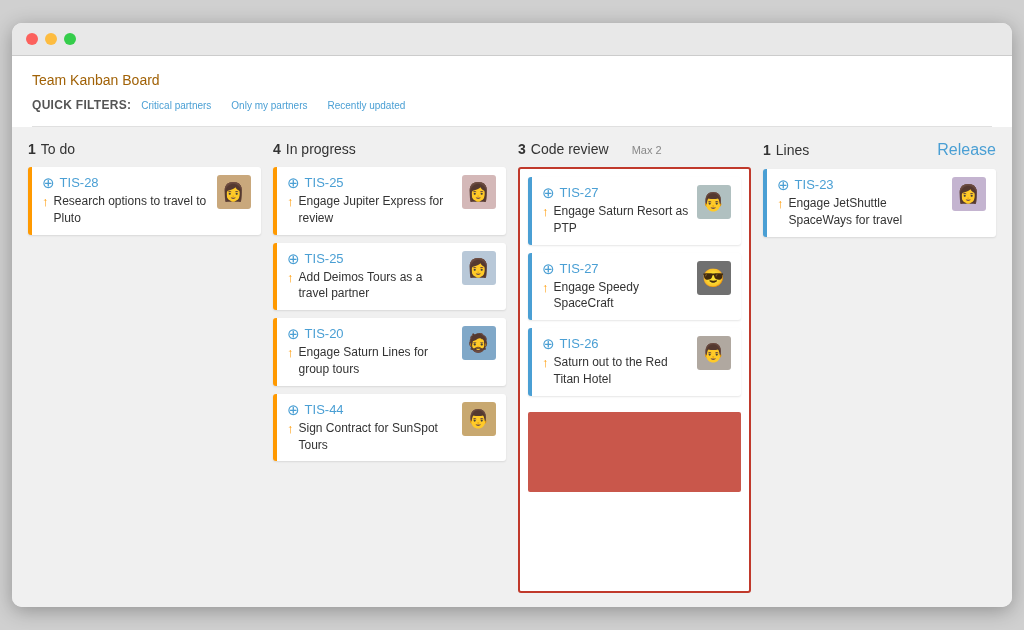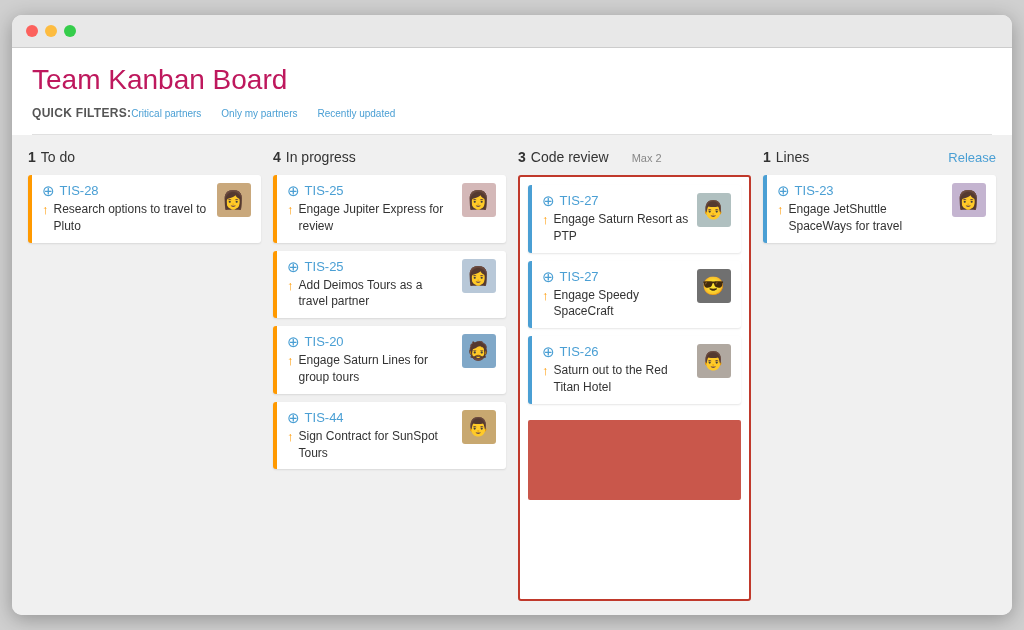--- a/index.html
+++ b/index.html
@@ -31,36 +31,37 @@
       border-radius: 50%;
     }
     .dot-red { background: #fc615d; }
     .dot-yellow { background: #fdbc40; }
     .dot-green { background: #35cd4b; }
     .content {
       background: #fff;
       padding: 16px 20px 0 20px;
     }
     .board-title {
-      font-size: 28px;
+      font-size: 14px;
       font-weight: 500;
-      color: #be185d;
+      color: #a16207;
       margin-bottom: 10px;
     }
     .quick-filters {
       display: flex;
       align-items: center;
       gap: 0;
       padding-bottom: 14px;
       border-bottom: 1px solid #e0e0e0;
       font-size: 13px;
     }
     .quick-filters-label {
       font-weight: 700;
       color: #555;
+      margin-right: 10px;
       font-size: 12px;
       letter-spacing: 0.3px;
     }
     .filter-link {
       color: #4a9fd4;
       cursor: pointer;
       margin-right: 20px;
       font-size: 10px;
     }
     .board-area {
@@ -94,21 +95,21 @@
       text-align: center;
     }
     .col-max {
       font-size: 11px;
       color: #888;
       margin-left: 18px;
     }
     .col-action {
       margin-left: auto;
       color: #4a9fd4;
-      font-size: 13px;
+      font-size: 16px;
       cursor: pointer;
     }
     .cards-container {
       display: flex;
       flex-direction: column;
       gap: 8px;
       flex: 1;
     }
     .card {
       background: #fff;

